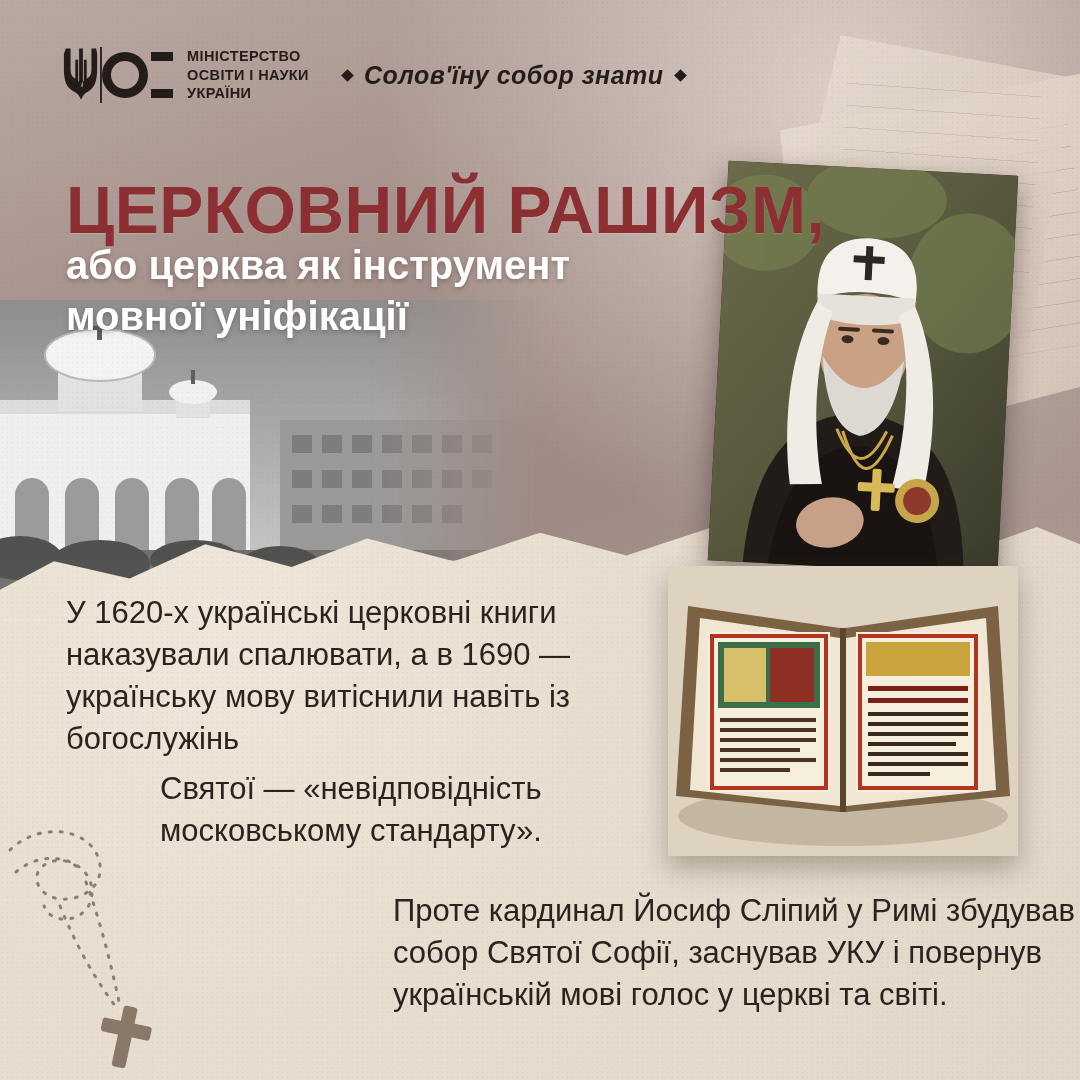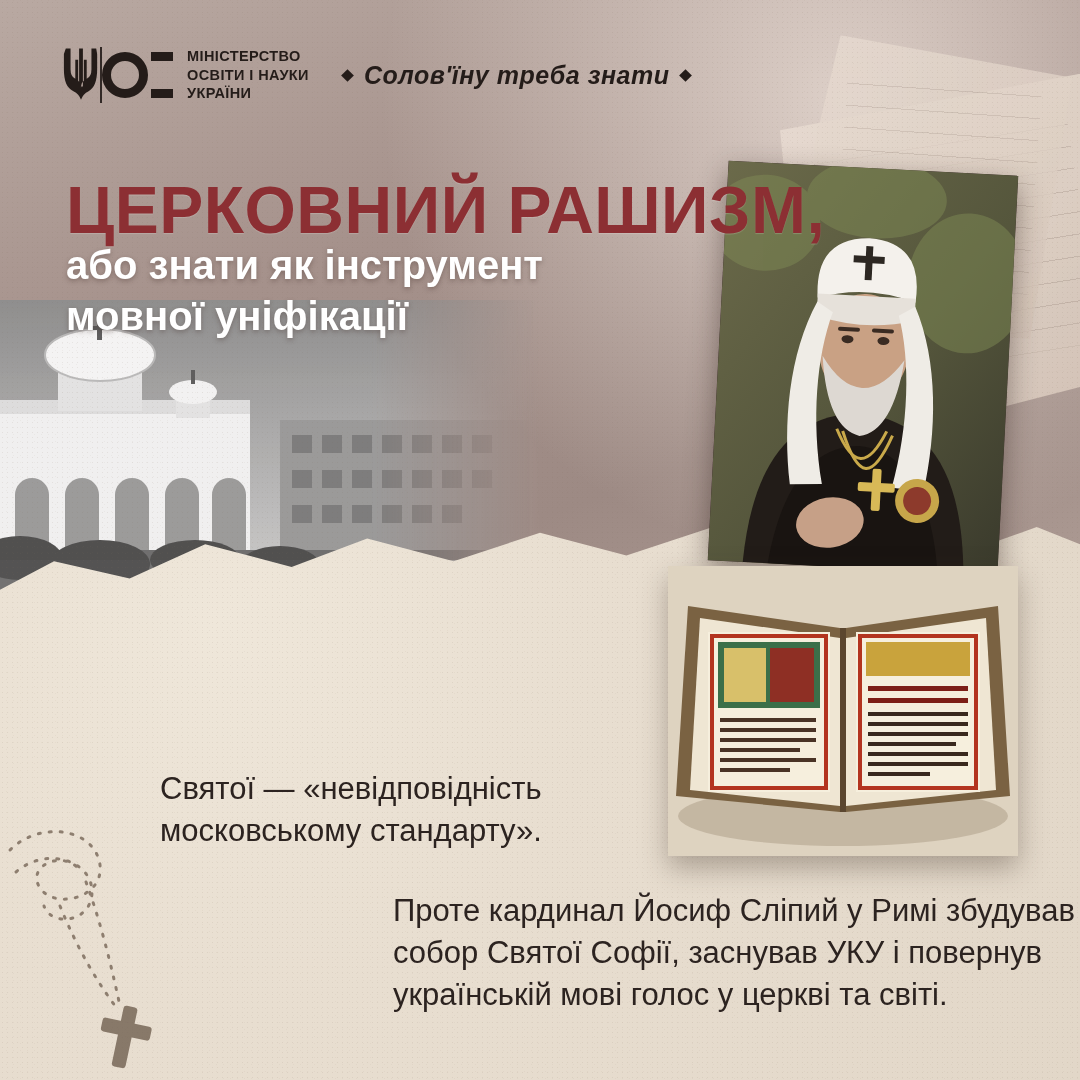--- a/index.html
+++ b/index.html
@@ -339,27 +339,27 @@
           </div>
       </div>
       <div class="mon-text">
         <div>МІНІСТЕРСТВО</div>
         <div>ОСВІТИ І НАУКИ</div>
         <div>УКРАЇНИ</div>
       </div>
     </div>
     <div class="slogan">
       <span class="diamond"></span>
-      <span>Солов'їну треба знати</span>
+      <span>Солов'їну собор знати</span>
       <span class="diamond"></span>
     </div>
   </div>
 
   <div class="title-main">ЦЕРКОВНИЙ РАШИЗМ,</div>
-  <div class="title-sub">або знати як інструмент мовної уніфікації</div>
+  <div class="title-sub">або церква як інструмент мовної уніфікації</div>
 
   <div class="photo-cleric">
     <svg viewBox="0 0 290 400" preserveAspectRatio="none" aria-hidden="true">
       <defs>
         <linearGradient id="bgph" x1="0" y1="0" x2="1" y2="1">
           <stop offset="0%" stop-color="#6b6a4a"></stop>
           <stop offset="55%" stop-color="#55563c"></stop>
           <stop offset="100%" stop-color="#3a3a2c"></stop>
         </linearGradient>
       </defs>
@@ -454,20 +454,21 @@
           <rect x="200" y="176" width="88" height="4"></rect>
         <rect x="200" y="186" width="100" height="4"></rect>
           <rect x="200" y="196" width="100" height="4"></rect>
         <rect x="200" y="206" width="62" height="4"></rect>
       </g>
 
       <path d="M172 62 L178 62 L178 246 L172 246 z" fill="#5b462f"></path>
     </svg>
   </div>
 
+  <div class="body-text para1">У 1620-х українські церковні книги наказували спалювати, а в 1690 — українську мову витіснили навіть із богослужінь</div>
   <div class="body-text para2">Святої — «невідповідність московському стандарту».</div>
   <div class="body-text para3">Проте кардинал Йосиф Сліпий у Римі збудував собор Святої Софії, заснував УКУ і повернув українській мові голос у церкві та світі.</div>
 
   <div class="rosary">
     <svg viewBox="0 0 250 270" aria-hidden="true">
       <g fill="none" stroke="#6b5a4b" stroke-width="3" stroke-dasharray="2 9" stroke-linecap="round" opacity=".85">
         <path d="M10 40 C40 10 95 18 100 55 C104 88 55 100 40 78 C26 57 60 40 78 58"></path>
         <path d="M16 62 C46 36 92 50 92 82 C92 112 52 118 44 96"></path>
         <path d="M86 72 C100 110 110 150 120 196"></path>
         <path d="M60 96 C78 140 96 170 118 200"></path>

